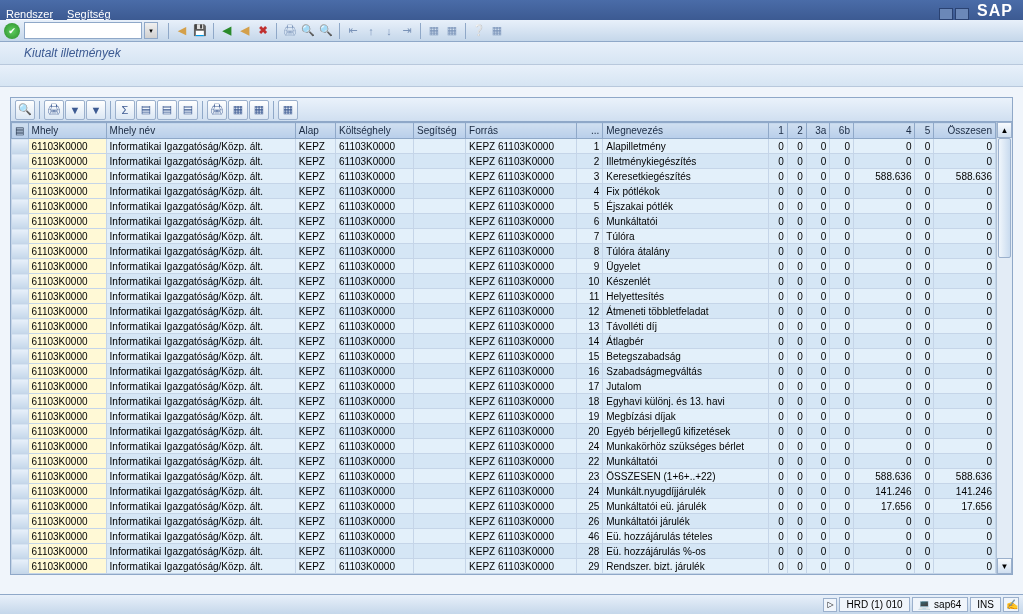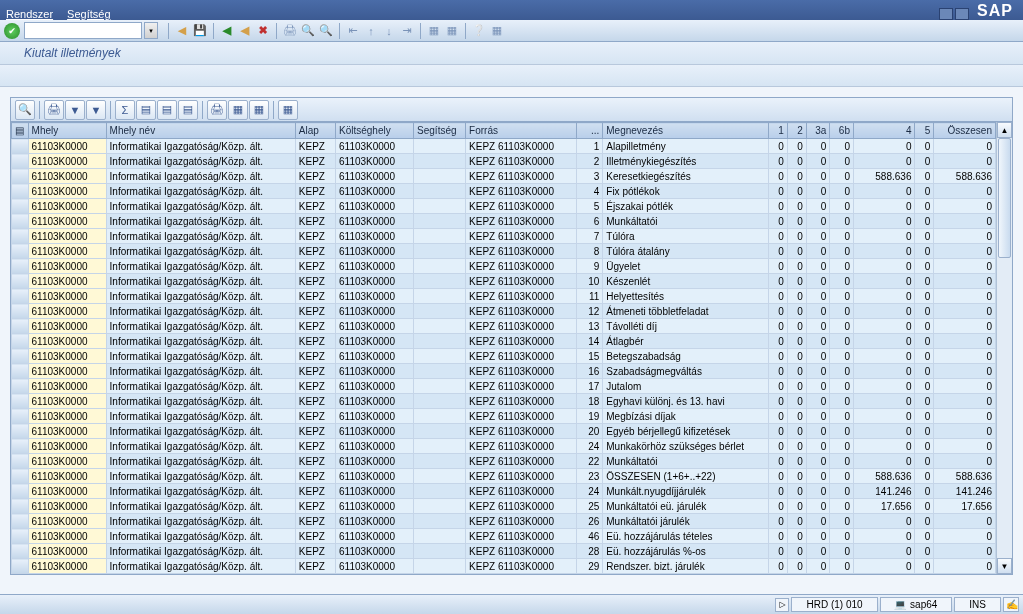--- a/index.html
+++ b/index.html
@@ -46,21 +46,21 @@
 table.grid th.num { text-align: right; }
 table.grid td { border: 1px solid #c5d5e8; padding: 1px 3px; font-size: 10px; height: 15px; white-space: nowrap; overflow: hidden; }
 table.grid td.num { text-align: right; background: #e3f0fa; }
 table.grid td.mhely { background: #fff9d6; }
 table.grid td.text { background: #e3f0fa; }
 table.grid tr:nth-child(even) td.num { background: #d5e6f5; }
 table.grid tr:nth-child(even) td.text { background: #d5e6f5; }
 .row-handle { width: 14px; background: linear-gradient(#e8f0fa,#c5d7ea); border: 1px solid #8fa8c8; }
 
 .status-bar { position: absolute; bottom: 0; left: 0; right: 0; height: 20px; background: linear-gradient(#e8f0fa,#c5d7ea); border-top: 1px solid #8fa8c8; display: flex; align-items: center; justify-content: flex-end; padding: 0 4px; font-size: 10px; gap: 2px; }
-.status-bar .status-cell { border: 1px solid #9bb0cc; background: #f0f5fb; padding: 1px 14px; }
+.status-bar .status-cell { border: 1px solid #9bb0cc; background: #f0f5fb; padding: 1px 6px; }
 .status-bar .status-arrow { width: 14px; height: 14px; border: 1px solid #9bb0cc; background: #f0f5fb; display: flex; align-items: center; justify-content: center; font-size: 8px; }
 </style>
 </head>
 <body>
 
 <div class="menubar">
   <span class="menu-item">Rendszer</span>
   <span class="menu-item">Segítség</span>
   <span class="spacer"></span>
   <span class="window-controls">

